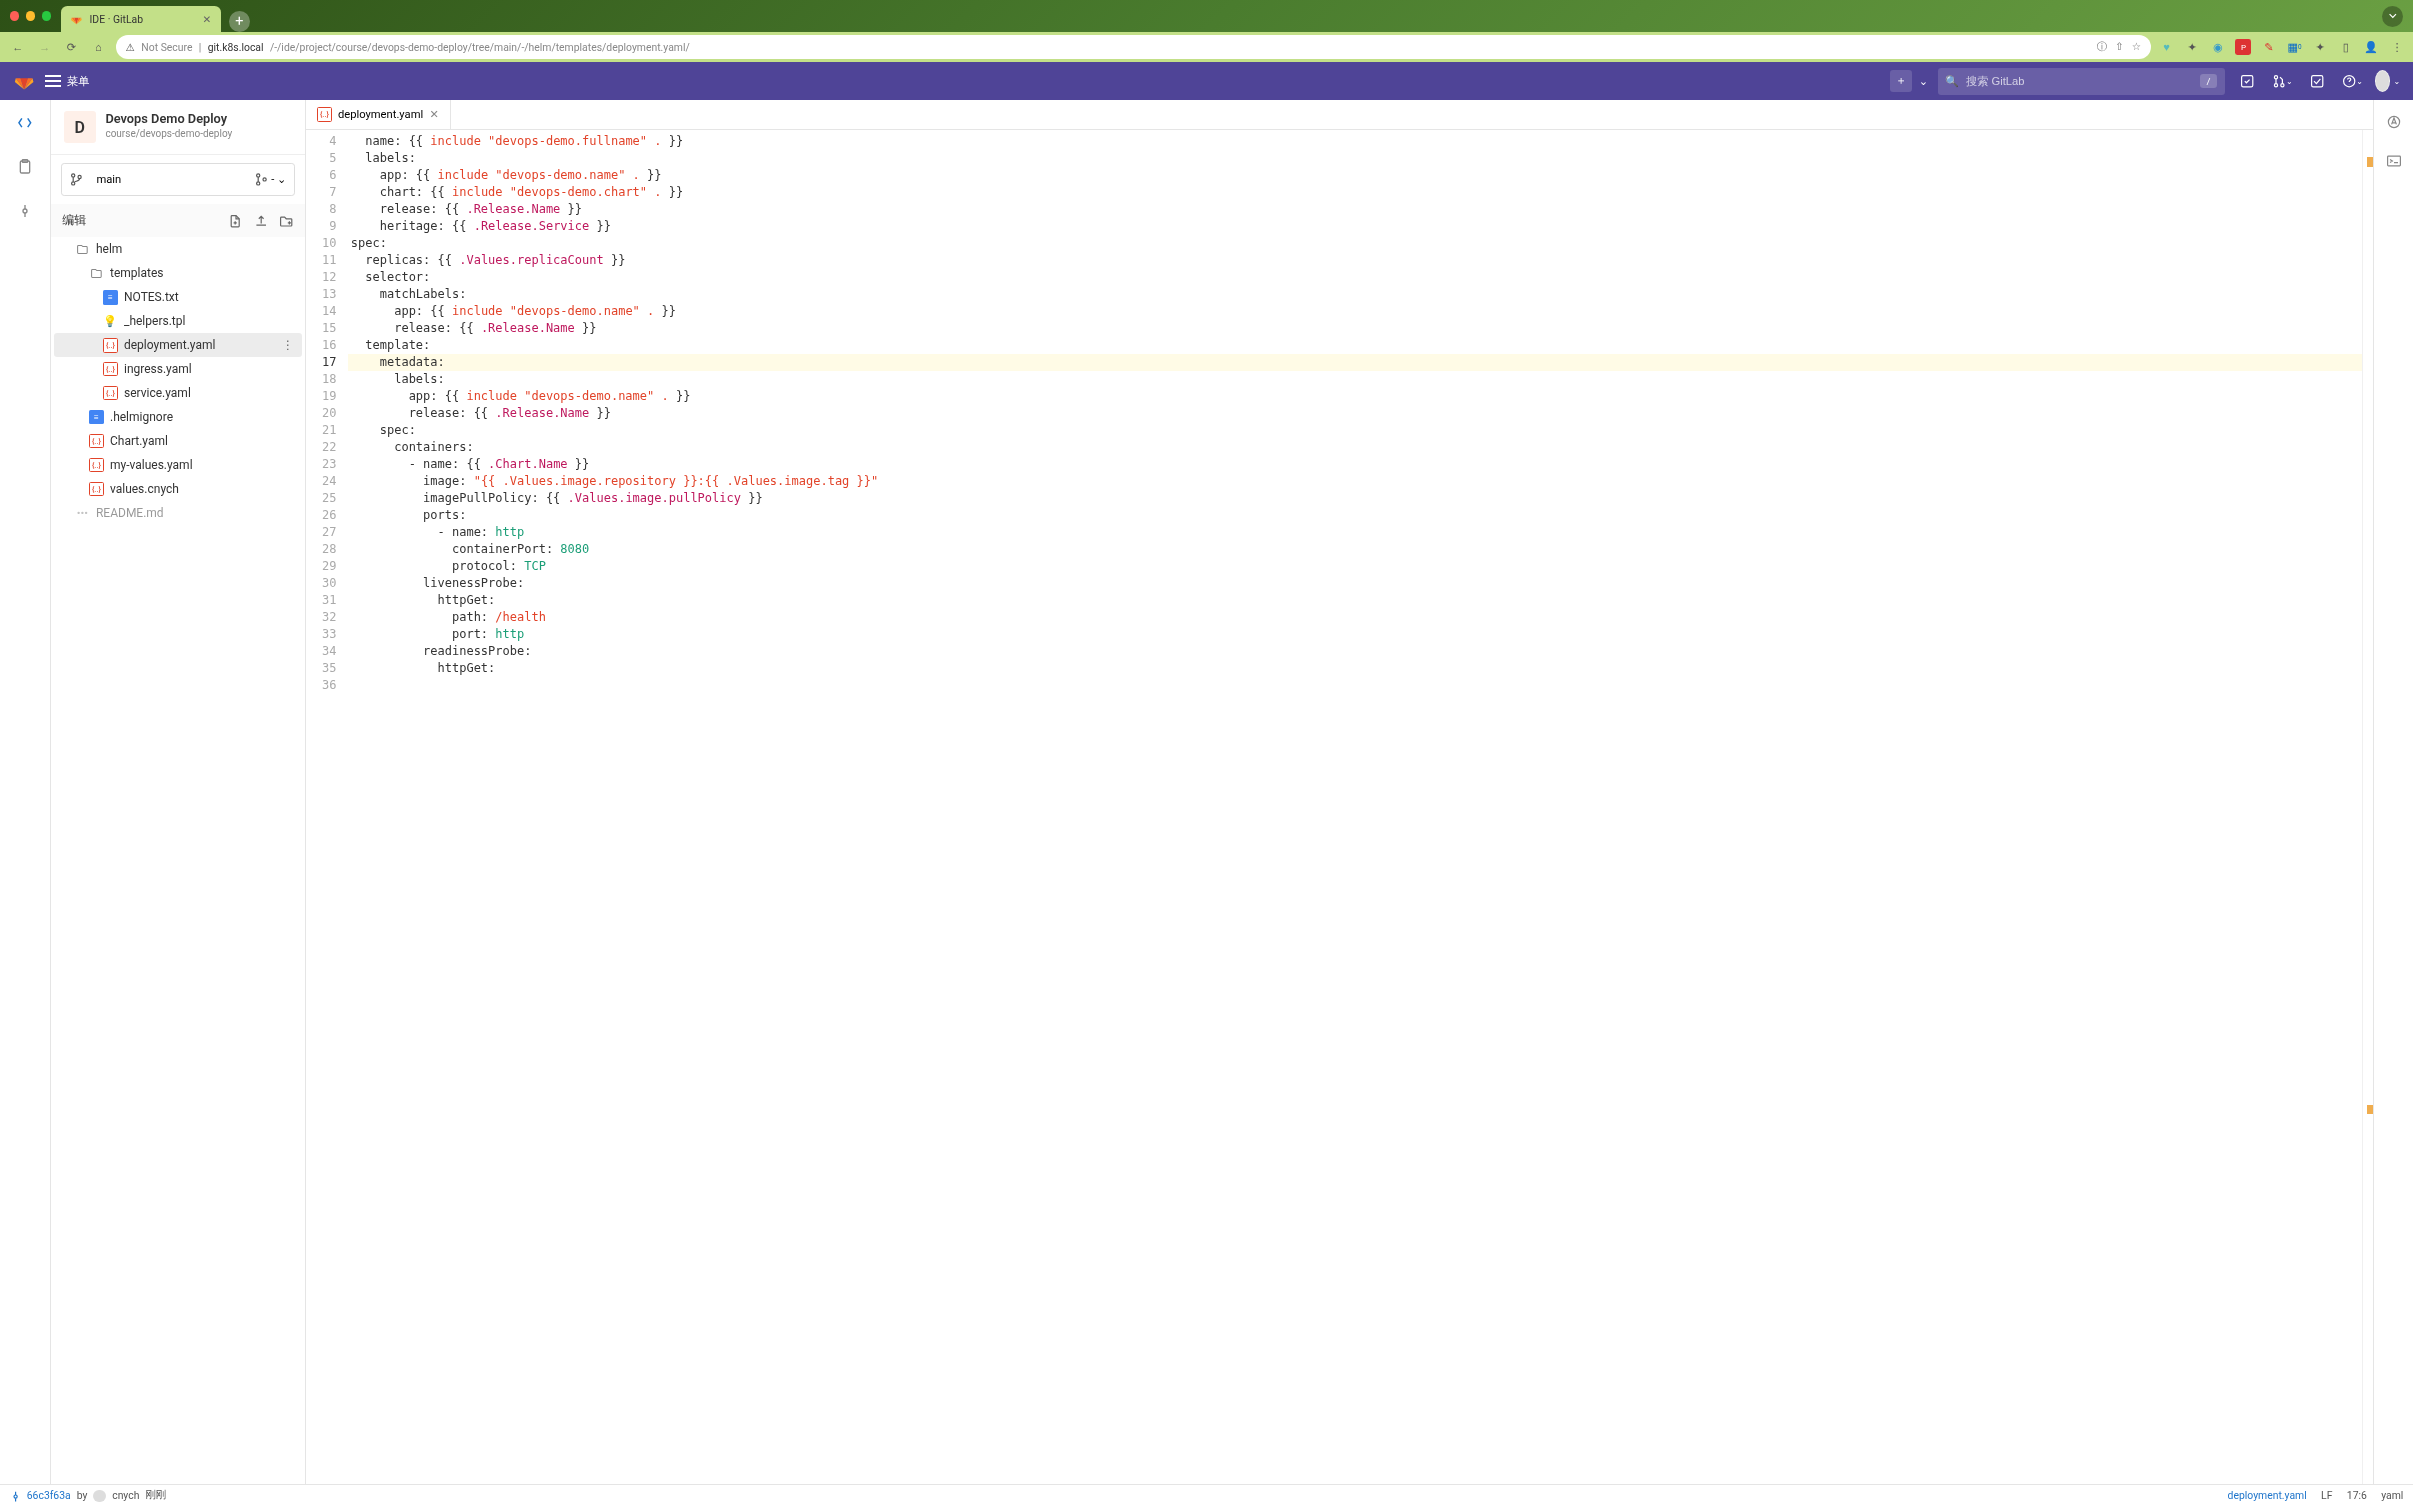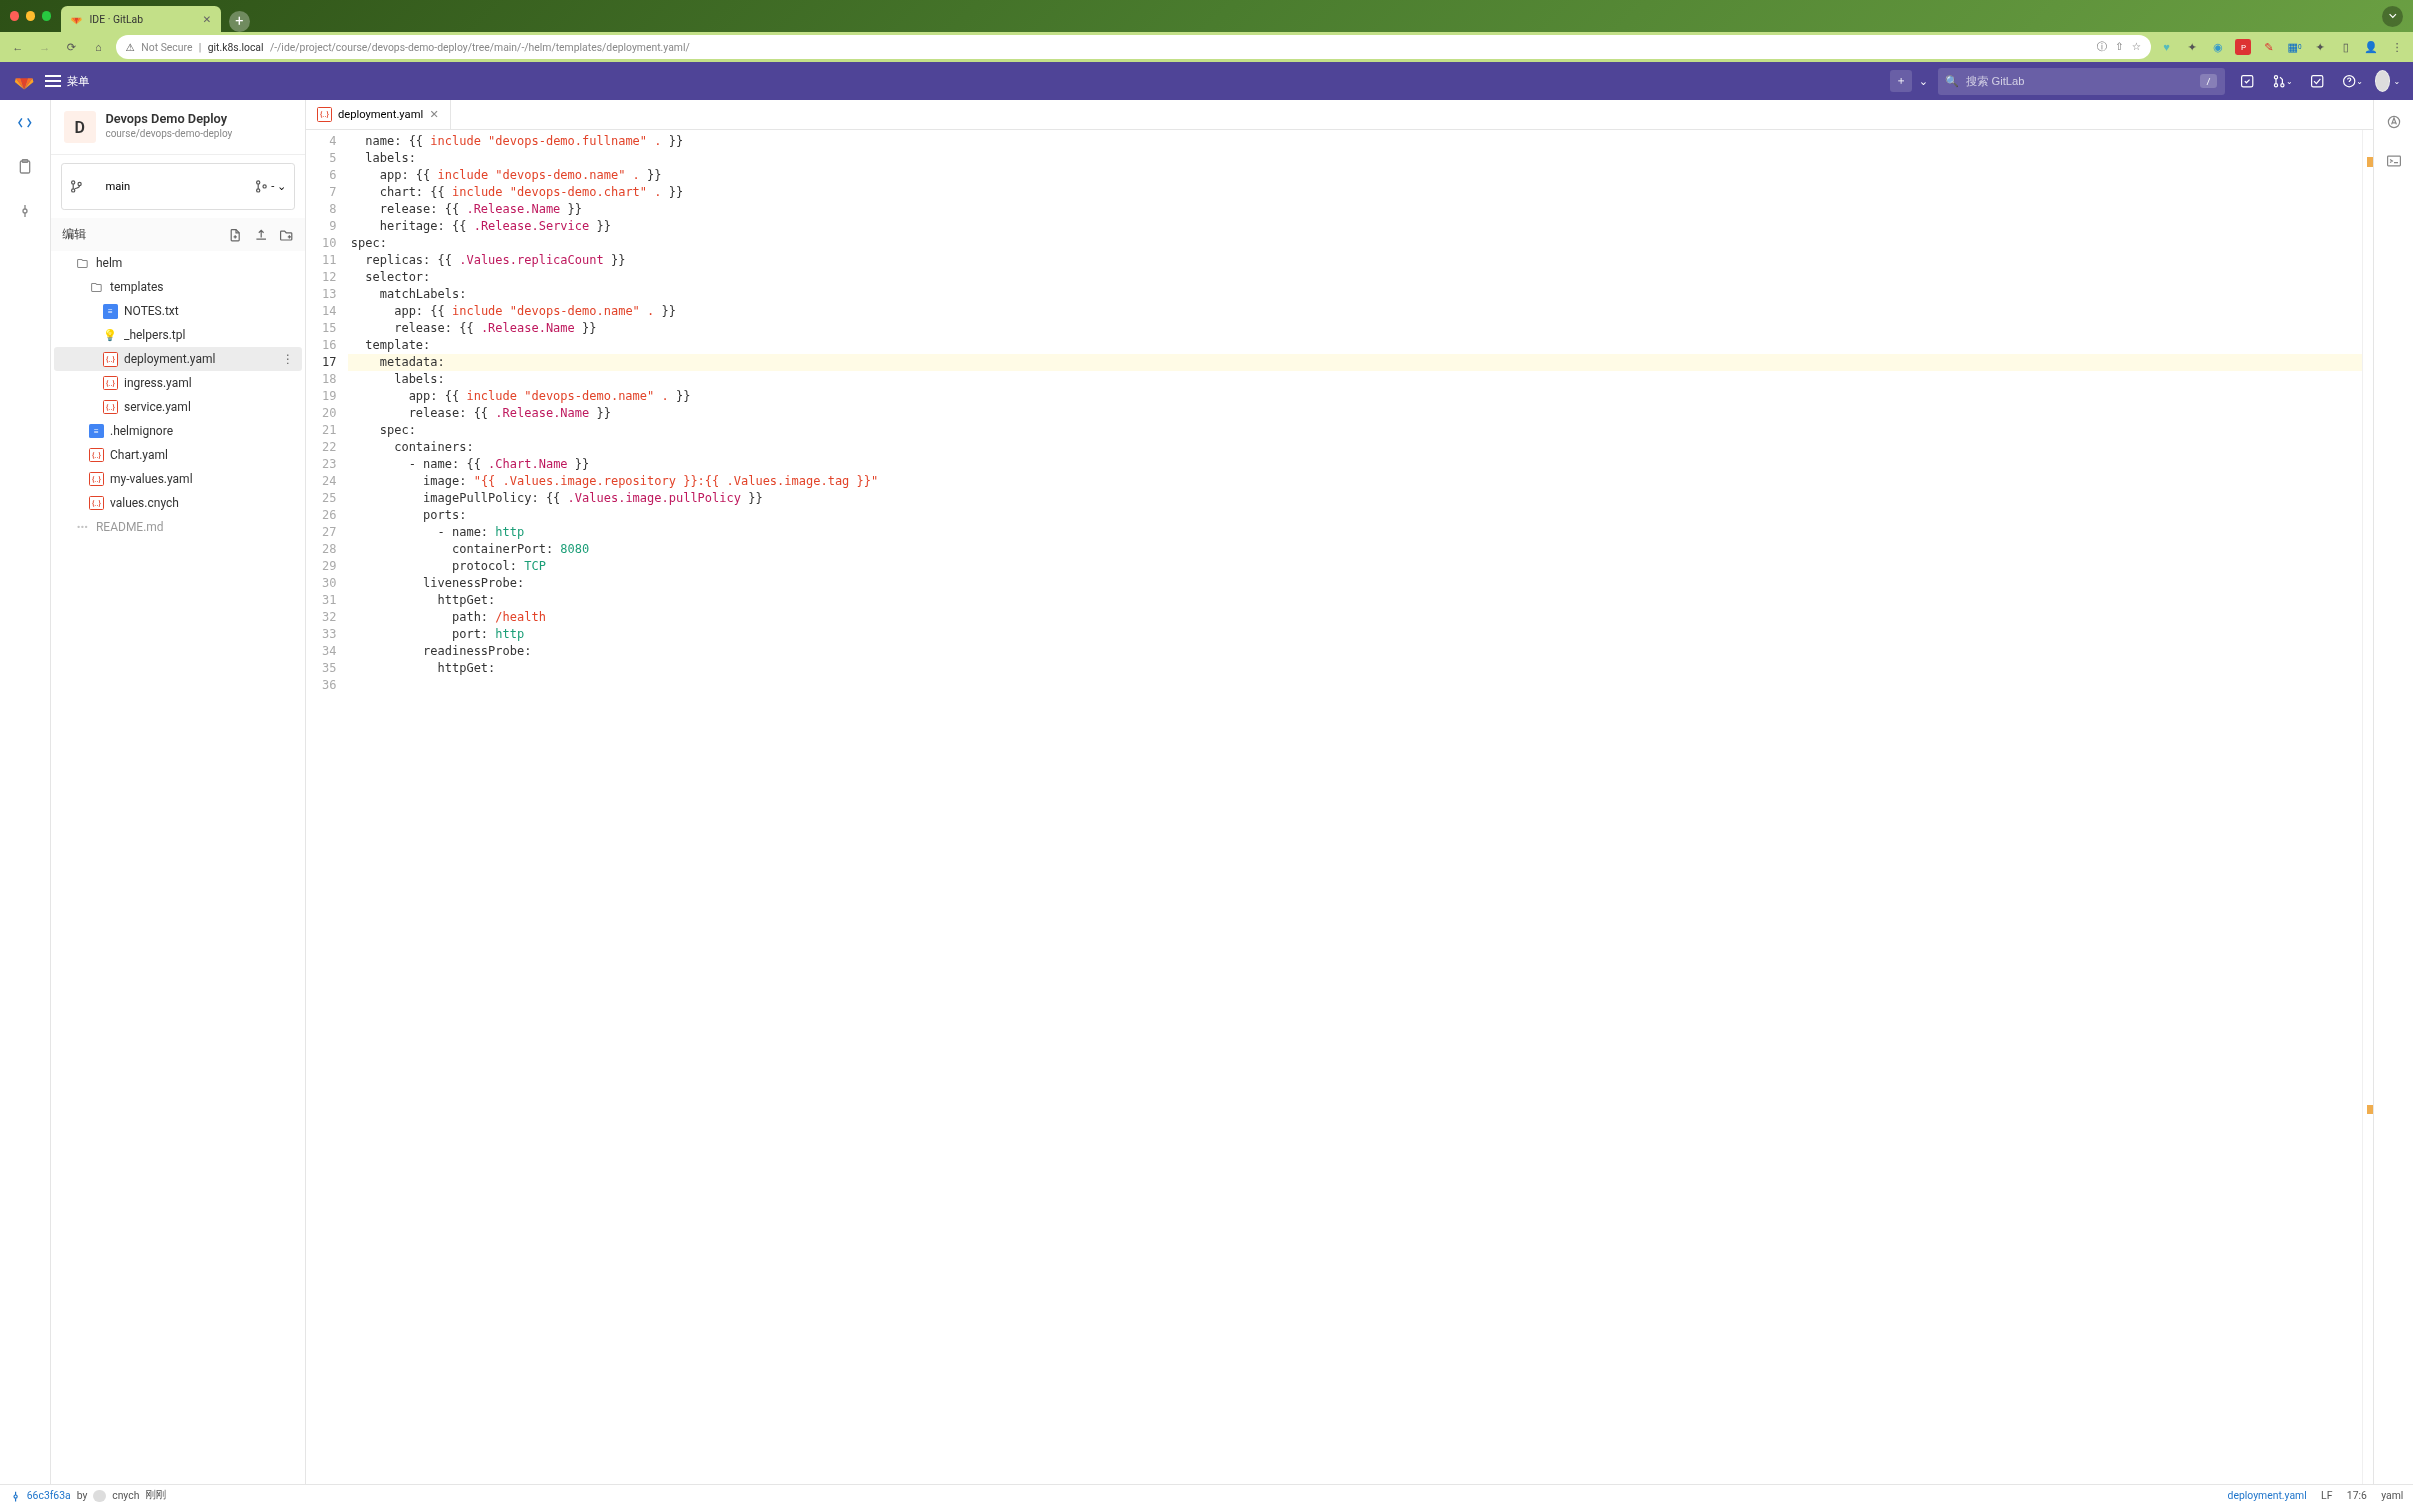--- a/index.html
+++ b/index.html
@@ -48,21 +48,21 @@
 .act-item { width: 25.5px; height: 25.5px; display: flex; align-items: center; justify-content: center; color: #888; cursor: pointer; }
 .act-item.active { color: #1f75cb; }
 
 
 .sidebar { width: 255px; border-right: 0.8px solid #e5e5e5; display: flex; flex-direction: column; background: #fafafa; }
 .proj-header { padding: 11.2px 12.8px; display: flex; gap: 9.6px; align-items: flex-start; background:#fff; border-bottom:0.8px solid #eee;}
 .proj-avatar { width: 32px; height: 32px; background: #fef0e9; border-radius: 3.2px; display: flex; align-items: center; justify-content: center; font-size: 16px; font-weight: 600; color: #333; }
 .proj-title { font-size: 12.8px; font-weight: 600; color: #333; }
 .proj-path { font-size: 10px; color: #888; margin-top: 1.6px; }
 .branch-row { padding: 8px 9.6px; background:#fff;}
-.branch-sel { display: flex; align-items: center; border: 0.8px solid #ddd; border-radius: 3.2px; padding: 16px 8px; gap: 23px; background:#fff;}
+.branch-sel { display: flex; align-items: center; border: 0.8px solid #ddd; border-radius: 3.2px; padding: 9px 8px; gap: 14px; background:#fff;}
 .branch-sel .git-icon {font-size:11.2px;}
 .branch-sel .dd { margin-left: auto; display:flex; gap:3.2px; align-items:center;}
 .edit-hdr { padding: 8px 11.2px; display: flex; align-items: center; font-size: 12px; color: #333; }
 .edit-hdr .actions { margin-left: auto; display: flex; gap: 11.2px; color: #666; }
 .tree { flex: 1; overflow-y: auto; padding: 0 3.2px 6.4px 3.2px; background:#fff;}
 .tree-item { display: flex; align-items: center; gap: 6.4px; padding: 4.8px 8px; border-radius: 3.2px; cursor: pointer; color: #333; font-size: 12px;}
 .tree-item.selected { background: #ececec; }
 .tree-item .more { margin-left: auto; color: #666; }
 .indent-1 { padding-left: 21px; } .indent-2 { padding-left: 35px; } .indent-3 { padding-left: 49px; }
 .fi { width: 14.4px; height: 14.4px; display: inline-flex; align-items: center; justify-content: center; font-size: 11.2px; }

